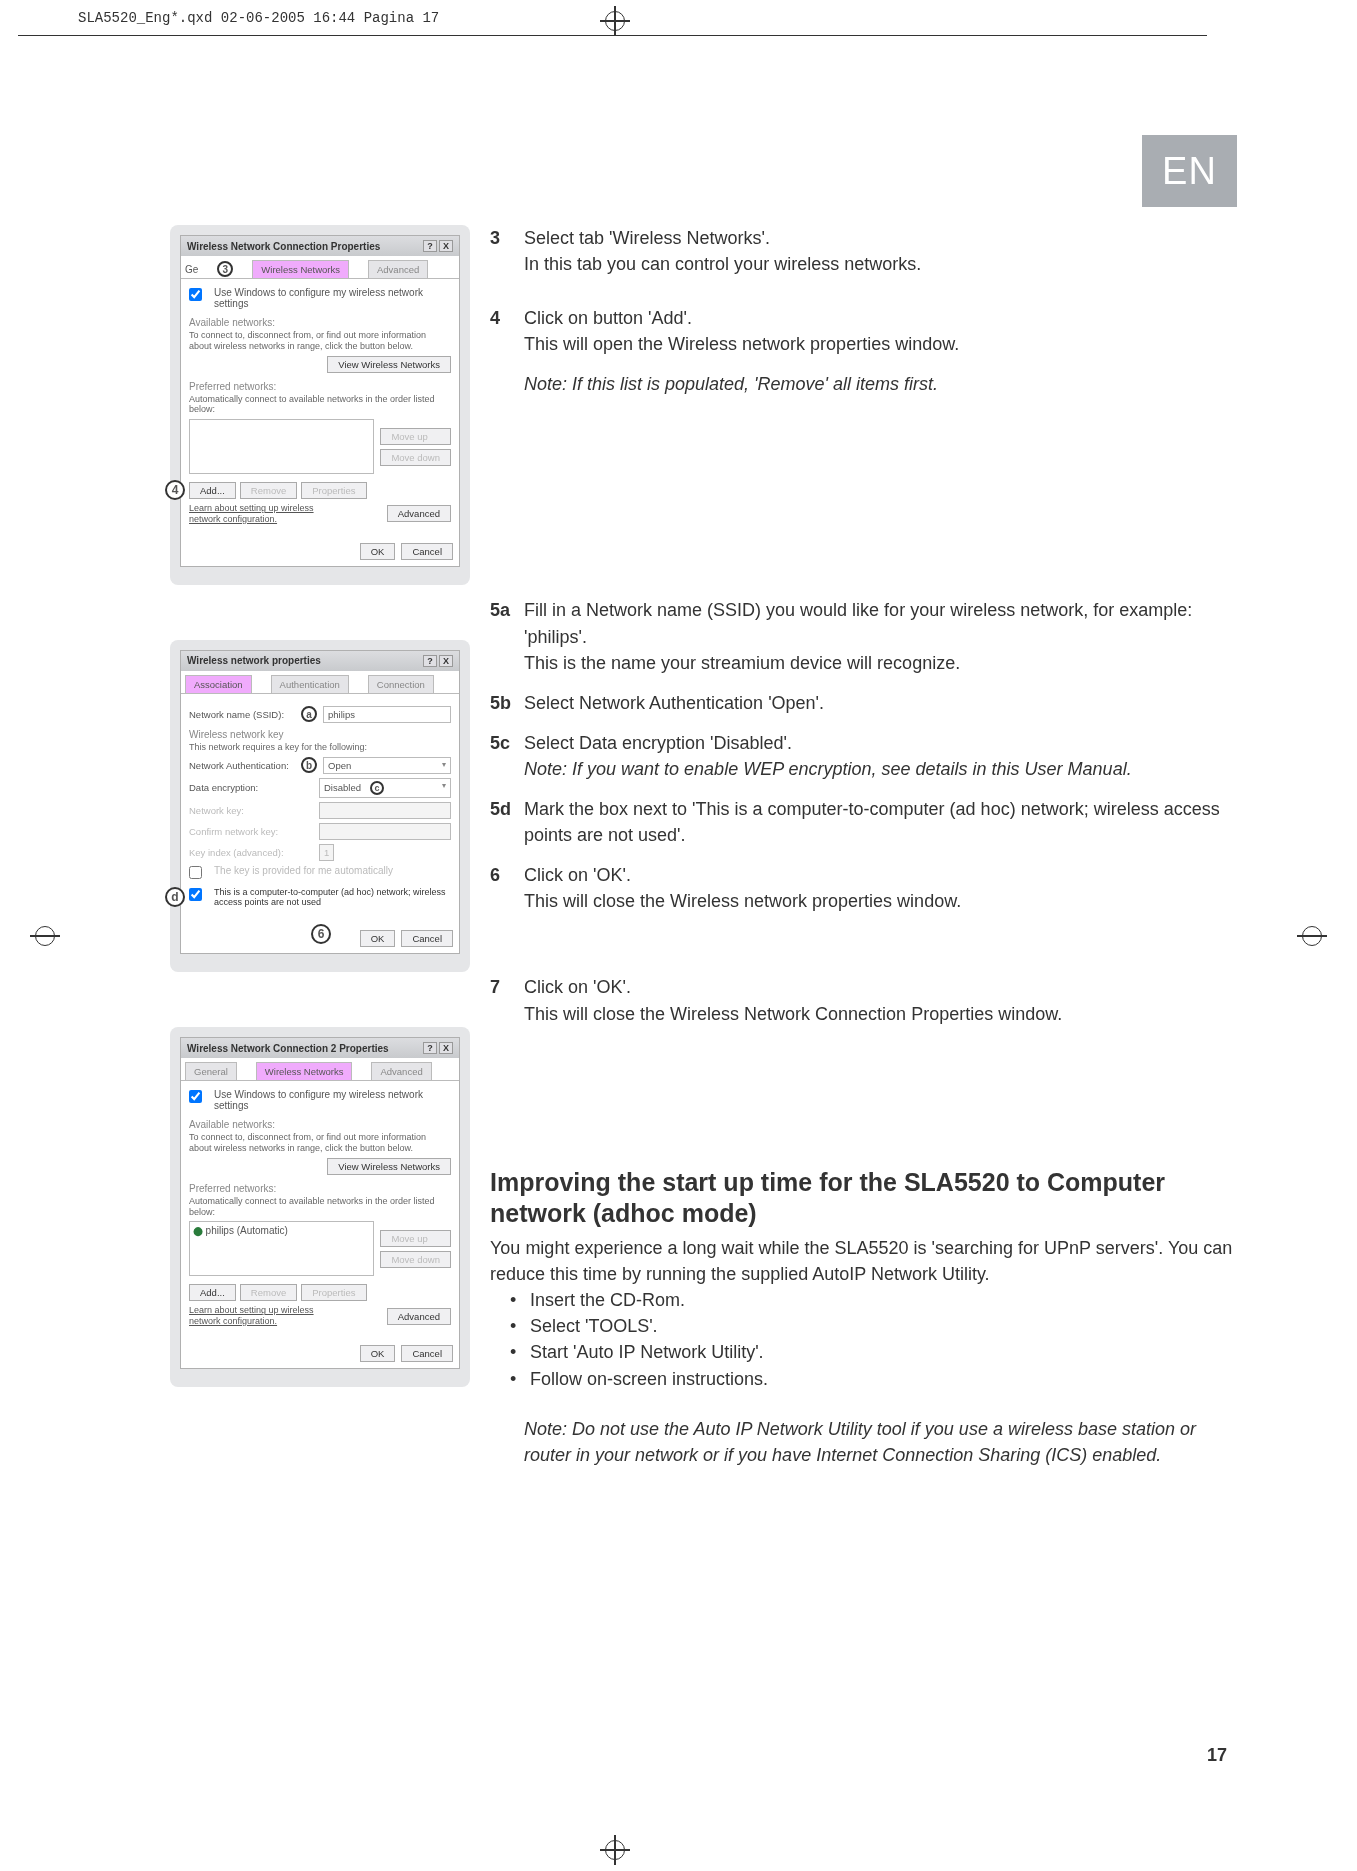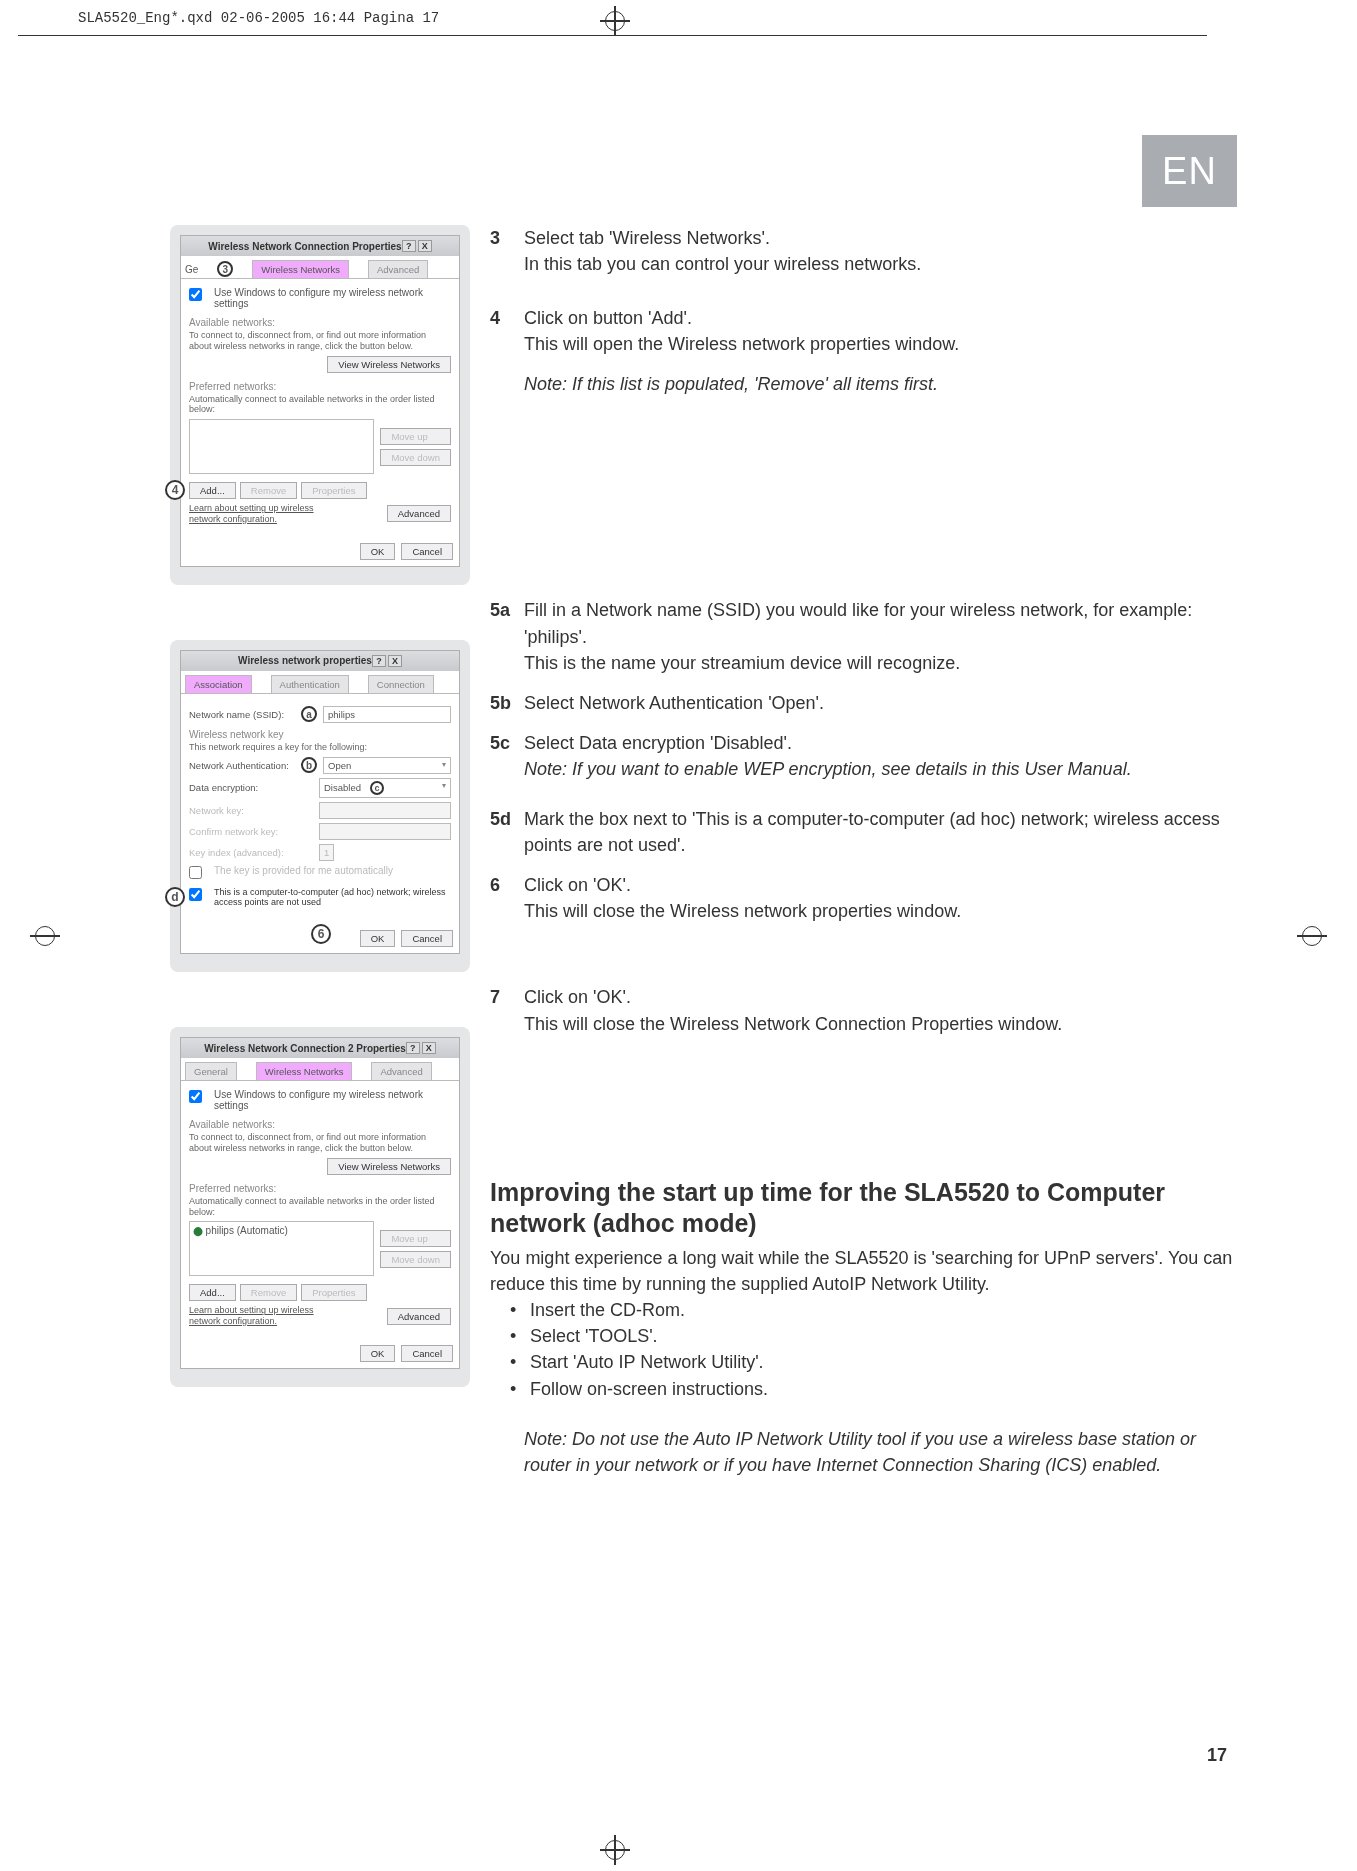--- a/index.html
+++ b/index.html
@@ -170,21 +170,21 @@
     border: 1px solid #b0b0b0;
     font-size: 10px;
     color: #555;
   }
   .win-title {
     background: linear-gradient(#dcdde0, #c8cacd);
     padding: 4px 6px;
     font-weight: bold;
     color: #333;
     display: flex;
-    justify-content: center;
+    justify-content: space-between;
     align-items: center;
   }
   .win-title .tbtns {
     display: flex;
     gap: 2px;
   }
   .win-title .tbtns span {
     width: 14px; height: 12px;
     background: #e0e0e4;
     border: 1px solid #999;
@@ -500,21 +500,21 @@
           <div class="num">5a</div>
           <div class="txt"><span>Fill in a Network name (SSID) you would like for your wireless network, for example: 'philips'.</span><br><span>This is the name your streamium device will recognize.</span></div>
         </div>
     </div>
     <div class="step-block" style="margin-bottom:14px">
       <div class="step-row">
           <div class="num">5b</div>
           <div class="txt">Select Network Authentication 'Open'.</div>
         </div>
     </div>
-    <div class="step-block" style="margin-bottom:24px">
+    <div class="step-block" style="margin-bottom:14px">
       <div class="step-row">
           <div class="num">5c</div>
           <div class="txt"><span>Select Data encryption 'Disabled'.</span><br><span class="note">Note: If you want to enable WEP encryption, see details in this User Manual.</span></div>
         </div>
     </div>
     <div class="step-block" style="margin-bottom:14px">
       <div class="step-row">
           <div class="num">5d</div>
           <div class="txt">Mark the box next to 'This is a computer-to-computer (ad hoc) network; wireless access points are not used'.</div>
         </div>

